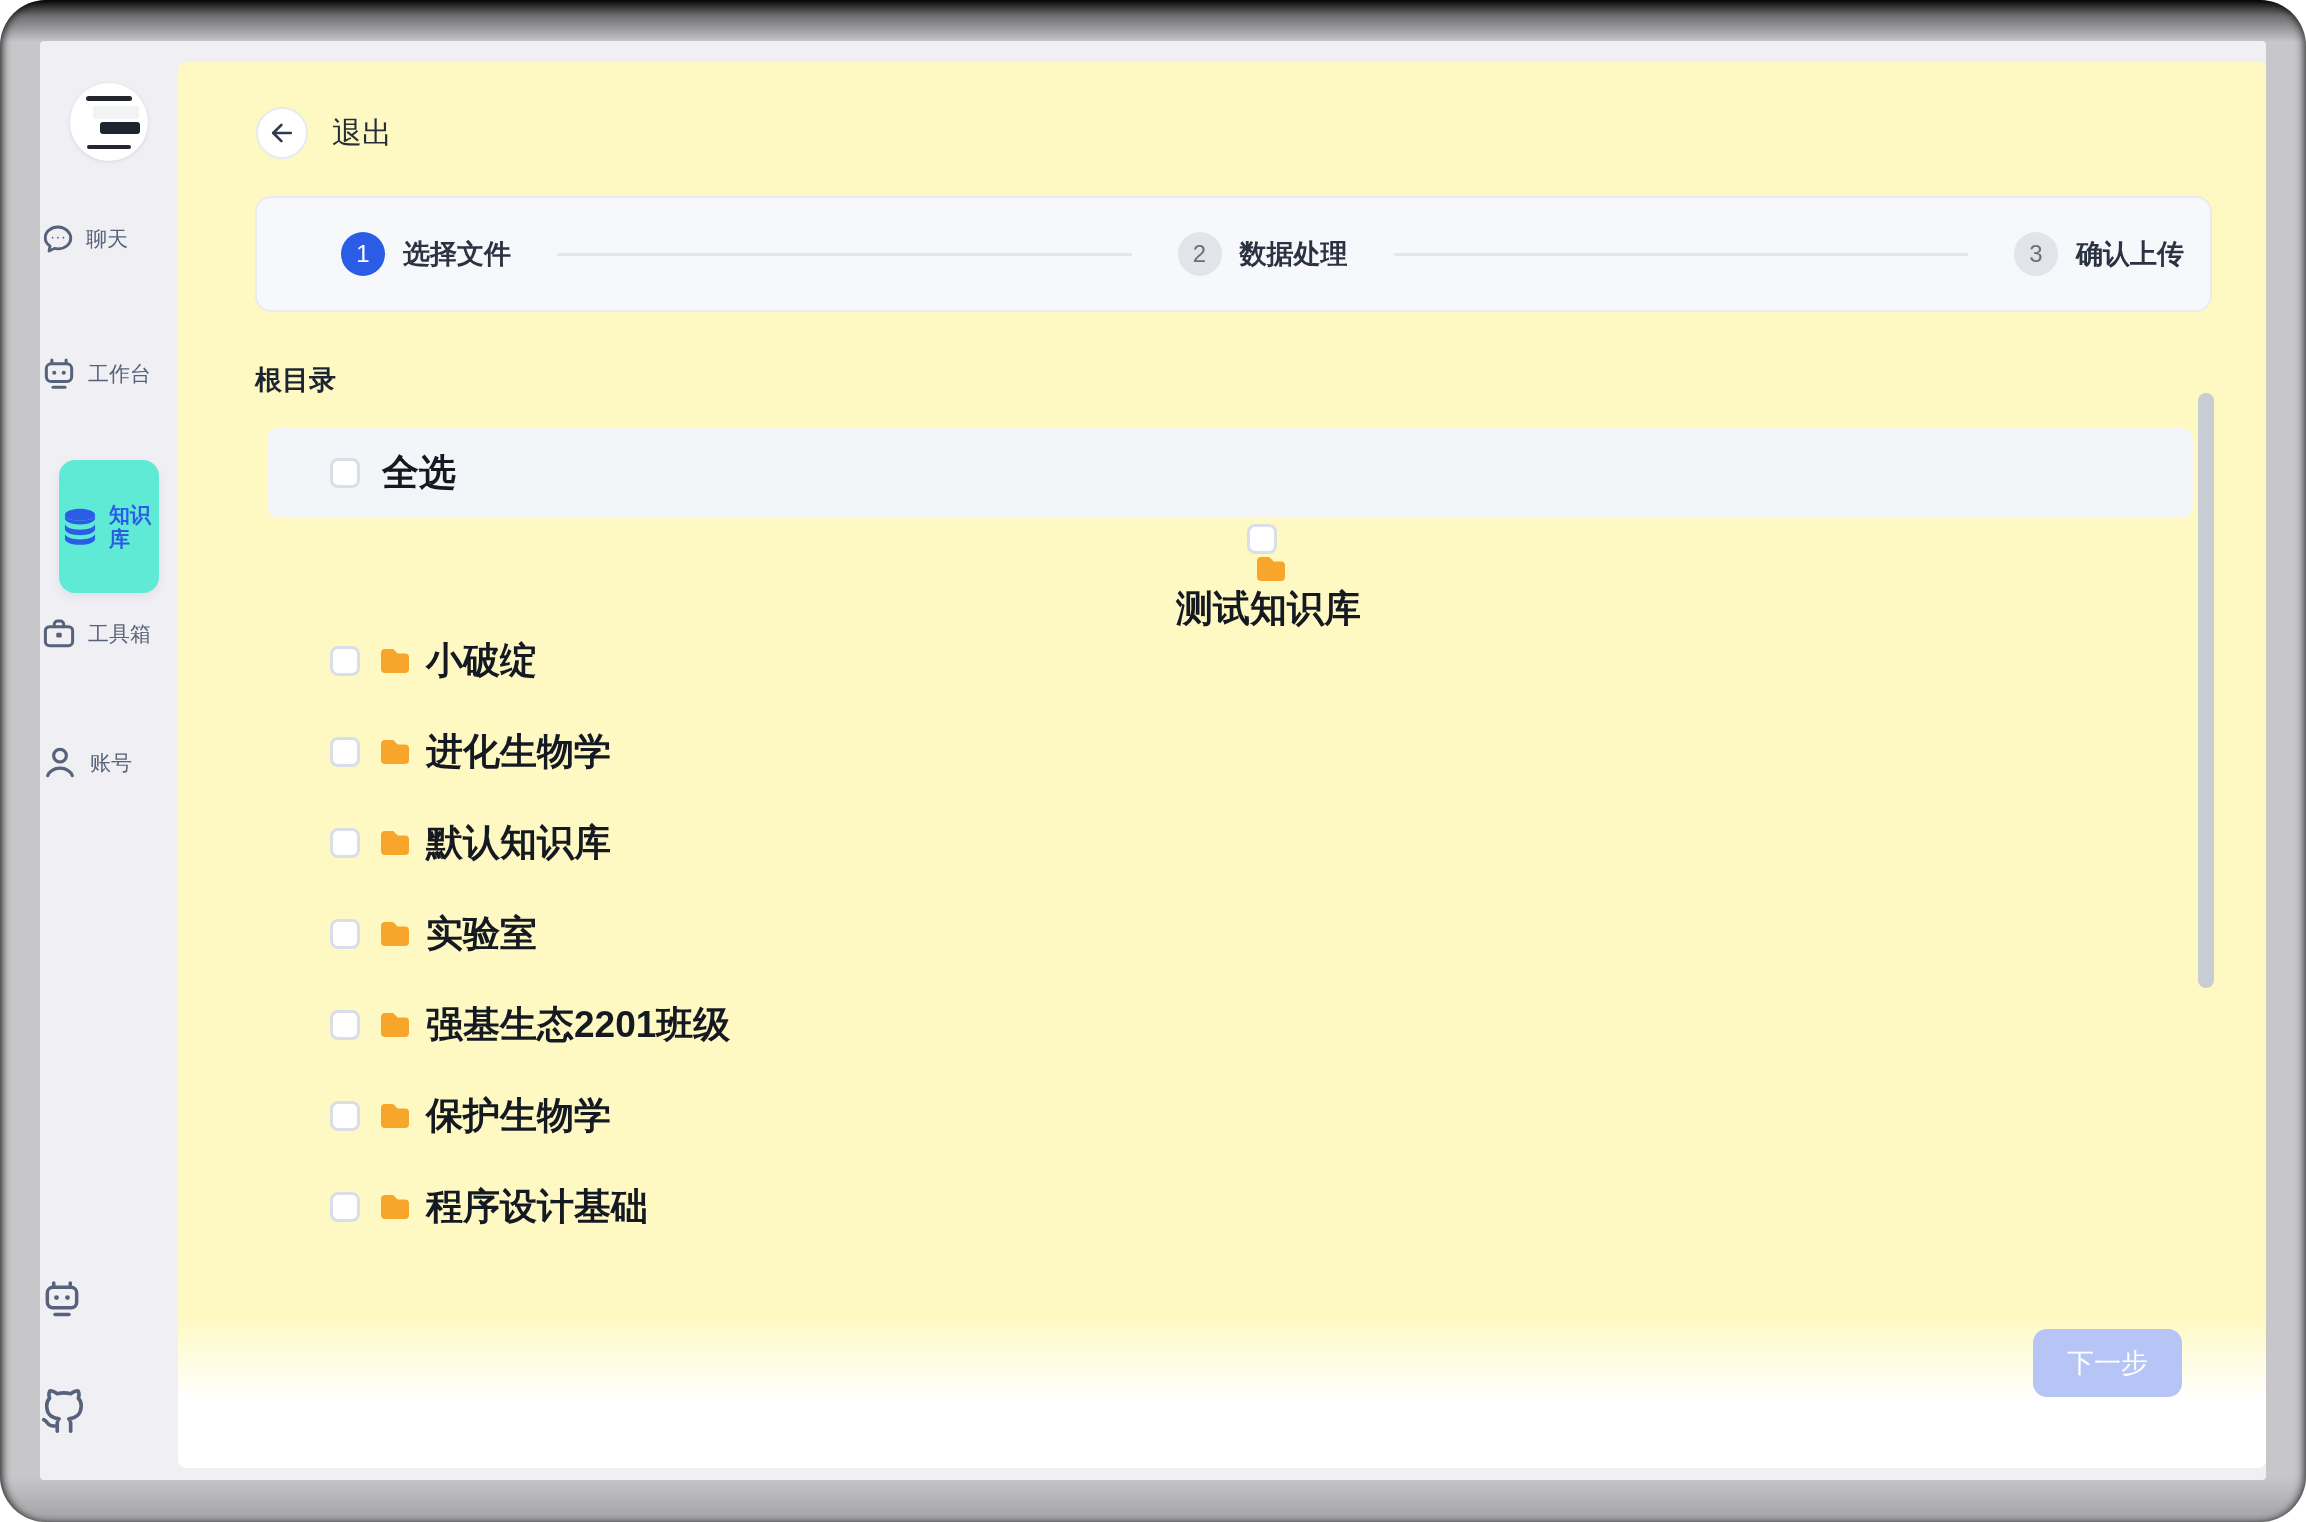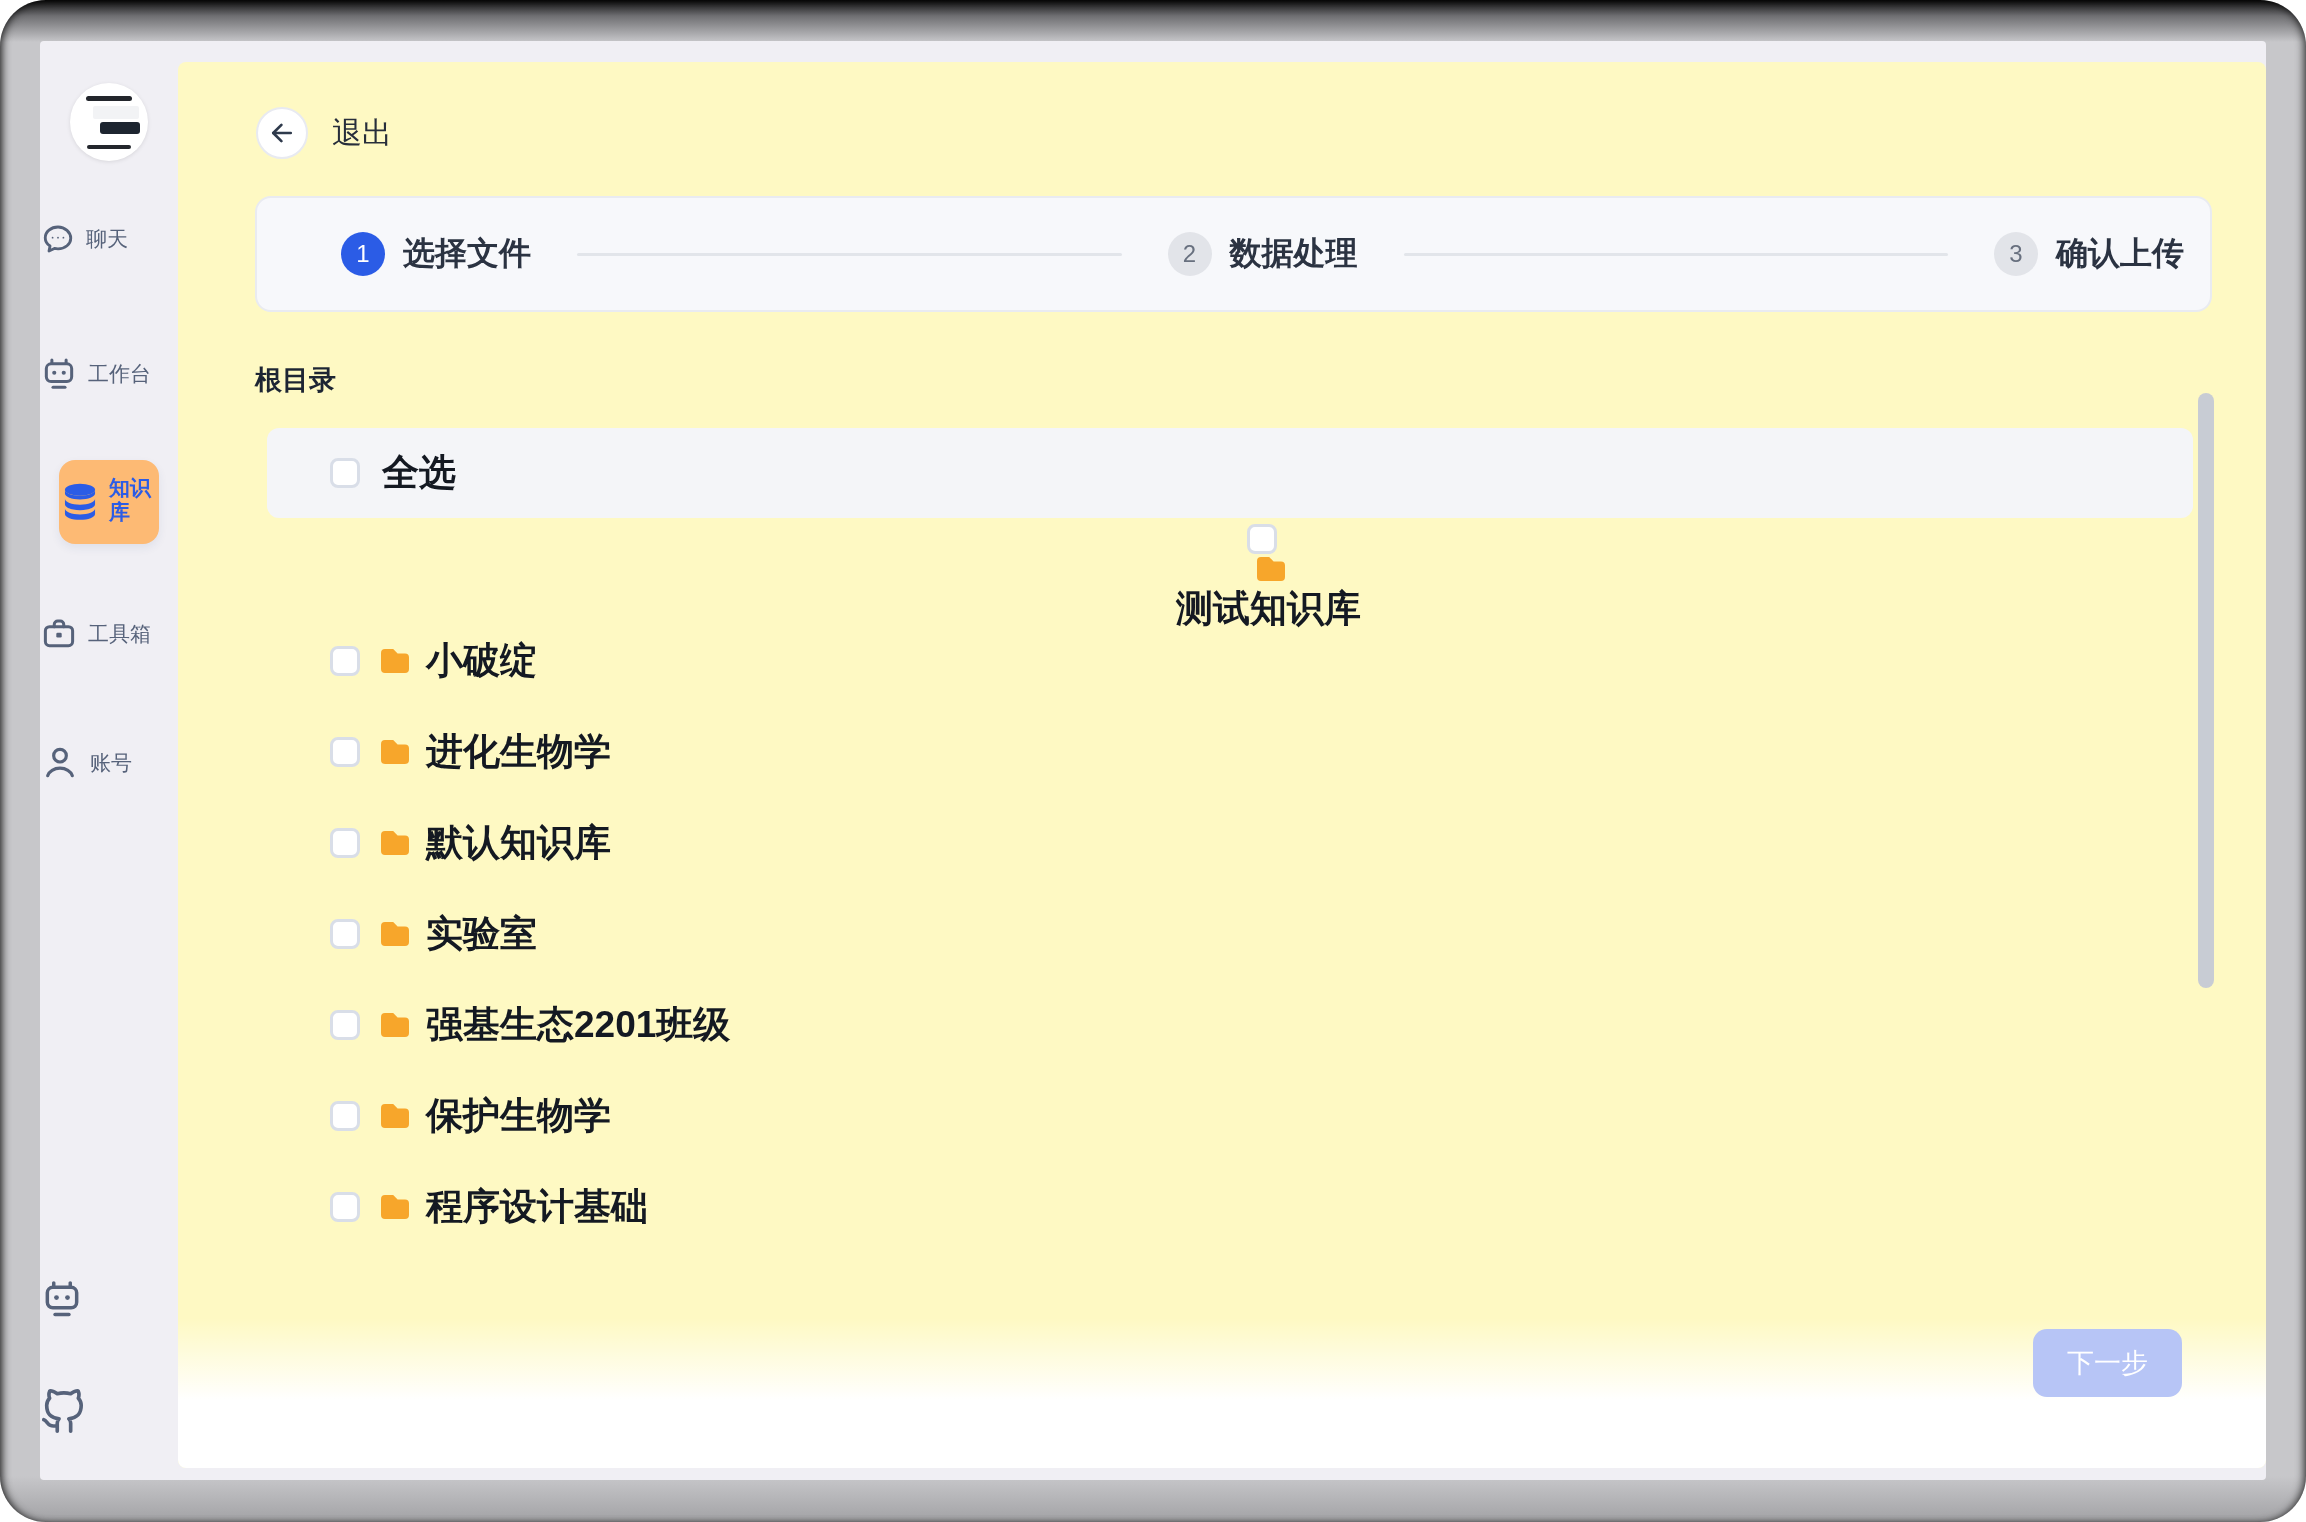--- a/index.html
+++ b/index.html
@@ -36,22 +36,22 @@
     background:var(--app-bg);border-radius:4px;overflow:hidden;
   }
   
   .sidebar{position:absolute;left:0;top:0;width:138px;height:100%;}
   .side-item{
     position:absolute;left:0;width:138px;display:flex;flex-direction:row;
     align-items:center;gap:10px;color:var(--sidebar-text);cursor:pointer;
   }
   .side-item .lbl{font-size:21px;line-height:24px;color:var(--sidebar-text);}
   .side-item.active-card{
-    left:19px;width:100px;height:84px;background:#fdba74;border-radius:16px;
-    box-shadow:0 4px 10px rgba(40,60,120,.08);justify-content:center;gap:8px;font-family:Liberation Mono, monospace;
+    left:19px;width:100px;height:133px;background:#5eead4;border-radius:16px;
+    box-shadow:0 4px 10px rgba(40,60,120,.08);justify-content:center;gap:8px;
   }
   .side-item.active-card .lbl{color:var(--accent);font-weight:600;}
   .logo{
     position:absolute;left:50%;top:42px;transform:translateX(-50%);
     width:78px;height:78px;border-radius:50%;background:#ffffff;overflow:hidden;
     box-shadow:0 1px 4px rgba(0,0,0,.10);
   }
   .logo .bar-top{position:absolute;left:20%;top:17%;width:60%;height:6%;background:#23262c;border-radius:3px;}
   .logo .panel{position:absolute;left:30%;top:30%;width:58%;height:16%;background:#f2f3f5;border-radius:2px;}
   .logo .dark-box{position:absolute;left:38%;top:50%;width:52%;height:15%;background:#1d2530;border-radius:3px;}
@@ -73,21 +73,21 @@
     position:absolute;left:77px;top:134px;width:1957px;height:116px;box-sizing:border-box;
     background:var(--stepper-bg);border:2px solid var(--border);border-radius:16px;
     display:flex;align-items:center;padding:0 26px 0 84px;
   }
   .step{display:flex;align-items:center;gap:18px;}
   .step-circle{
     width:44px;height:44px;border-radius:50%;display:flex;align-items:center;justify-content:center;
     font-size:24px;background:var(--step-inactive-bg);color:var(--step-inactive-text);
   }
   .step.active .step-circle{background:var(--accent);color:#ffffff;}
-  .step-label{font-size:32px;font-weight:600;color:#2b3342;}
+  .step-label{font-size:27px;font-weight:600;color:#2b3342;}
   .connector{flex:1;height:3px;background:var(--connector);border-radius:2px;margin:0 46px;}
   
   .list-title{position:absolute;left:77px;top:300px;font-size:27px;font-weight:600;color:#1d2533;}
   .file-list{position:absolute;left:89px;top:366px;width:1926px;}
   .row{
     height:91px;display:flex;align-items:center;padding-left:63px;box-sizing:border-box;cursor:pointer;
   }
   .row.select-all{background:var(--row-bg);border-radius:12px;height:90px;}
   .checkbox{
     width:30px;height:30px;border-radius:8px;border:3px solid var(--checkbox-border);

